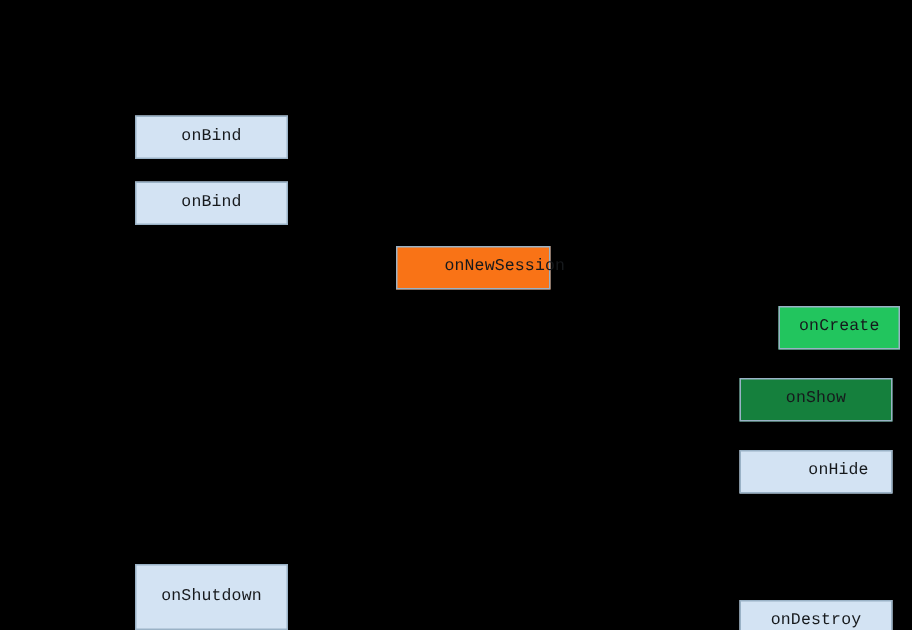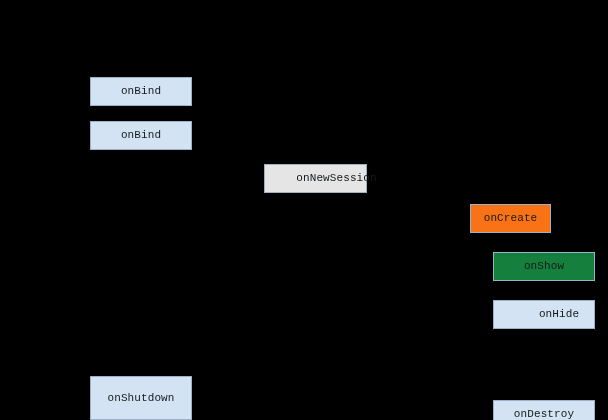--- a/index.html
+++ b/index.html
@@ -45,25 +45,25 @@
 <div id="diagram-canvas" style="width: 608px; height: 420px; background: rgb(0, 0, 0);">
 
   <div class="node" style="left: 90px; top: 77px; width: 102px; height: 29px; background: rgb(211, 227, 243); border-color: rgb(154, 178, 198); color: rgb(22, 25, 28);">
     <span class="node-label">onBind</span>
   </div>
 
   <div class="node" style="left: 90px; top: 121px; width: 102px; height: 29px; background: rgb(211, 227, 243); border-color: rgb(154, 178, 198); color: rgb(22, 25, 28);">
     <span class="node-label">onBind</span>
   </div>
 
-  <div class="node" style="left: 264px; top: 164px; width: 103px; height: 29px; background: #e5e5e5; border-color: rgb(154, 178, 198); color: rgb(22, 25, 28); padding-left: 42px;">
+  <div class="node" style="left: 264px; top: 164px; width: 103px; height: 29px; background: #f97316; border-color: rgb(154, 178, 198); color: rgb(22, 25, 28); padding-left: 42px;">
     <span class="node-label">onNewSession</span>
   </div>
 
-  <div class="node" style="left: 470px; top: 204px; width: 81px; height: 29px; background: #f97316; border-color: rgb(154, 178, 198); color: rgb(22, 25, 28);">
+  <div class="node" style="left: 519px; top: 204px; width: 81px; height: 29px; background: #22c55e; border-color: rgb(154, 178, 198); color: rgb(22, 25, 28);">
     <span class="node-label">onCreate</span>
   </div>
 
   <div class="node" style="left: 493px; top: 252px; width: 102px; height: 29px; background: #15803d; border-color: rgb(154, 178, 198); color: rgb(22, 25, 28);">
     <span class="node-label">onShow</span>
   </div>
 
   <div class="node" style="left: 493px; top: 300px; width: 102px; height: 29px; background: rgb(211, 227, 243); border-color: rgb(154, 178, 198); color: rgb(22, 25, 28); padding-left: 30px;">
     <span class="node-label">onHide</span>
   </div>

